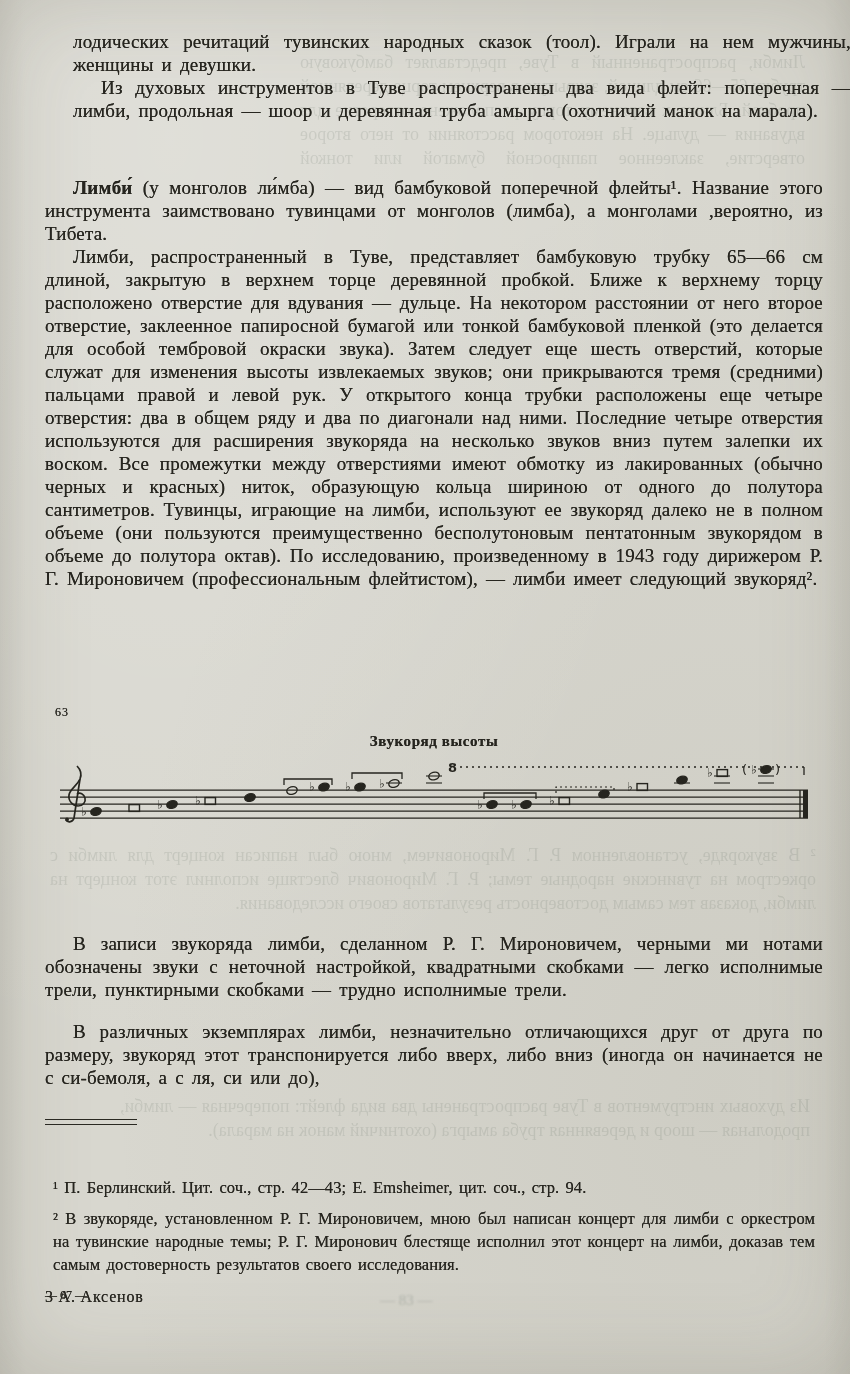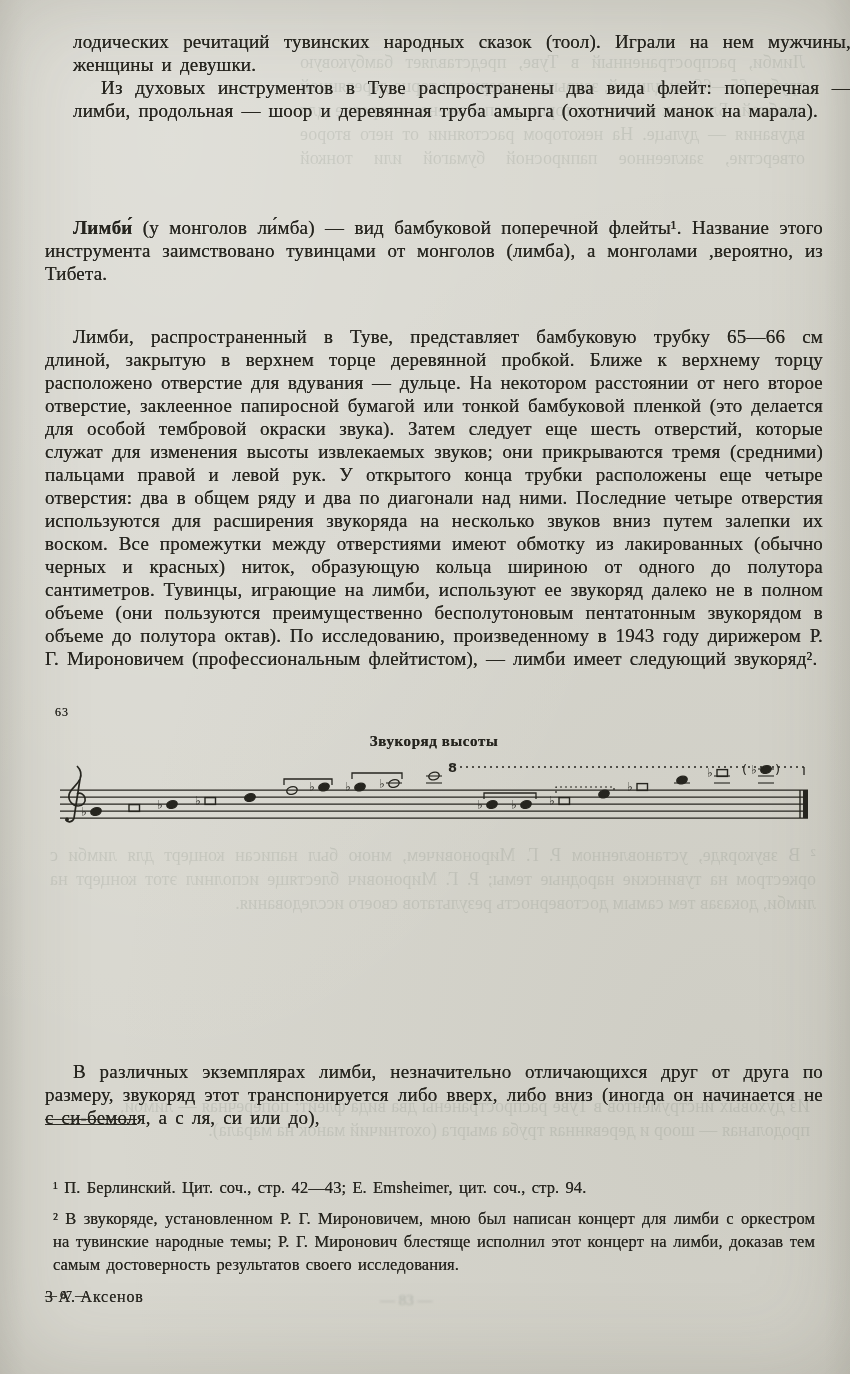--- a/index.html
+++ b/index.html
@@ -18,21 +18,21 @@
   }
   .blk{position:absolute;left:45px;width:778px;}
   p.body-par{
     margin:0;
     font-size:19px;line-height:23px;
     text-align:justify;
     letter-spacing:.2px;
     word-spacing:3px;
     text-shadow:0 0 .4px rgba(30,28,22,.85);
   }
-  p.indent{text-indent:28px;margin-top:40px;}
+  p.indent{text-indent:28px;}
   .lead-bold{font-weight:bold;}
   .fig-number{
     position:absolute;left:55px;top:705px;
     font-size:12px;letter-spacing:1px;
     text-shadow:0 0 .4px rgba(30,28,22,.85);
   }
   .fig-caption{
     position:absolute;left:45px;top:733px;width:778px;
     text-align:center;font-weight:bold;font-size:15px;letter-spacing:.6px;
     text-shadow:0 0 .3px rgba(30,28,22,.8);
@@ -158,20 +158,23 @@
           <line x1="698" y1="16" x2="714" y2="16" stroke="#26251f" stroke-width="1.1"></line>
           <line x1="698" y1="9" x2="714" y2="9" stroke="#26251f" stroke-width="1.1"></line>
           <text x="691" y="13.5" font-size="12" fill="#26251f">♭</text>
           <ellipse cx="706" cy="9.5" rx="5.3" ry="3.7" transform="rotate(-16 706 9.5)" fill="#26251f" stroke="#26251f" stroke-width="1.4"></ellipse>
           <text x="682" y="14" font-size="13" fill="#26251f">(</text>
           <text x="715" y="14" font-size="13" fill="#26251f">)</text>
         </g>
     </svg>
   </div>
 
+  <div class="blk" style="top:932px;">
+    <p class="body-par indent">В записи звукоряда лимби, сделанном Р. Г. Мироновичем, черными ми нотами обозначены звуки с неточной настройкой,  квадратными скобками — легко исполнимые трели, пунктирными скобками — трудно исполнимые трели.</p>
+  </div>
 
   <div class="blk" style="top:1020px;">
     <p class="body-par indent">В различных экземплярах лимби,  незначительно  отличающихся друг от друга по размеру, звукоряд этот транспонируется либо вверх, либо вниз (иногда он начинается не с си-бемоля, а с ля, си или до),</p>
   </div>
 
   <div class="fnsep"></div>
 
   <div class="blk" style="top:1168px;">
     <p class="foot-par">¹ П. Берлинский. Цит. соч., стр. 42—43; E. Emsheimer, цит. соч., стр. 94.</p>
     <p class="foot-par">² В звукоряде, установленном Р. Г. Мироновичем, мною был написан  концерт для лимби с оркестром на тувинские народные темы; Р. Г. Миронович блестяще исполнил этот концерт на лимби, доказав тем самым достоверность результатов своего исследования.</p>

